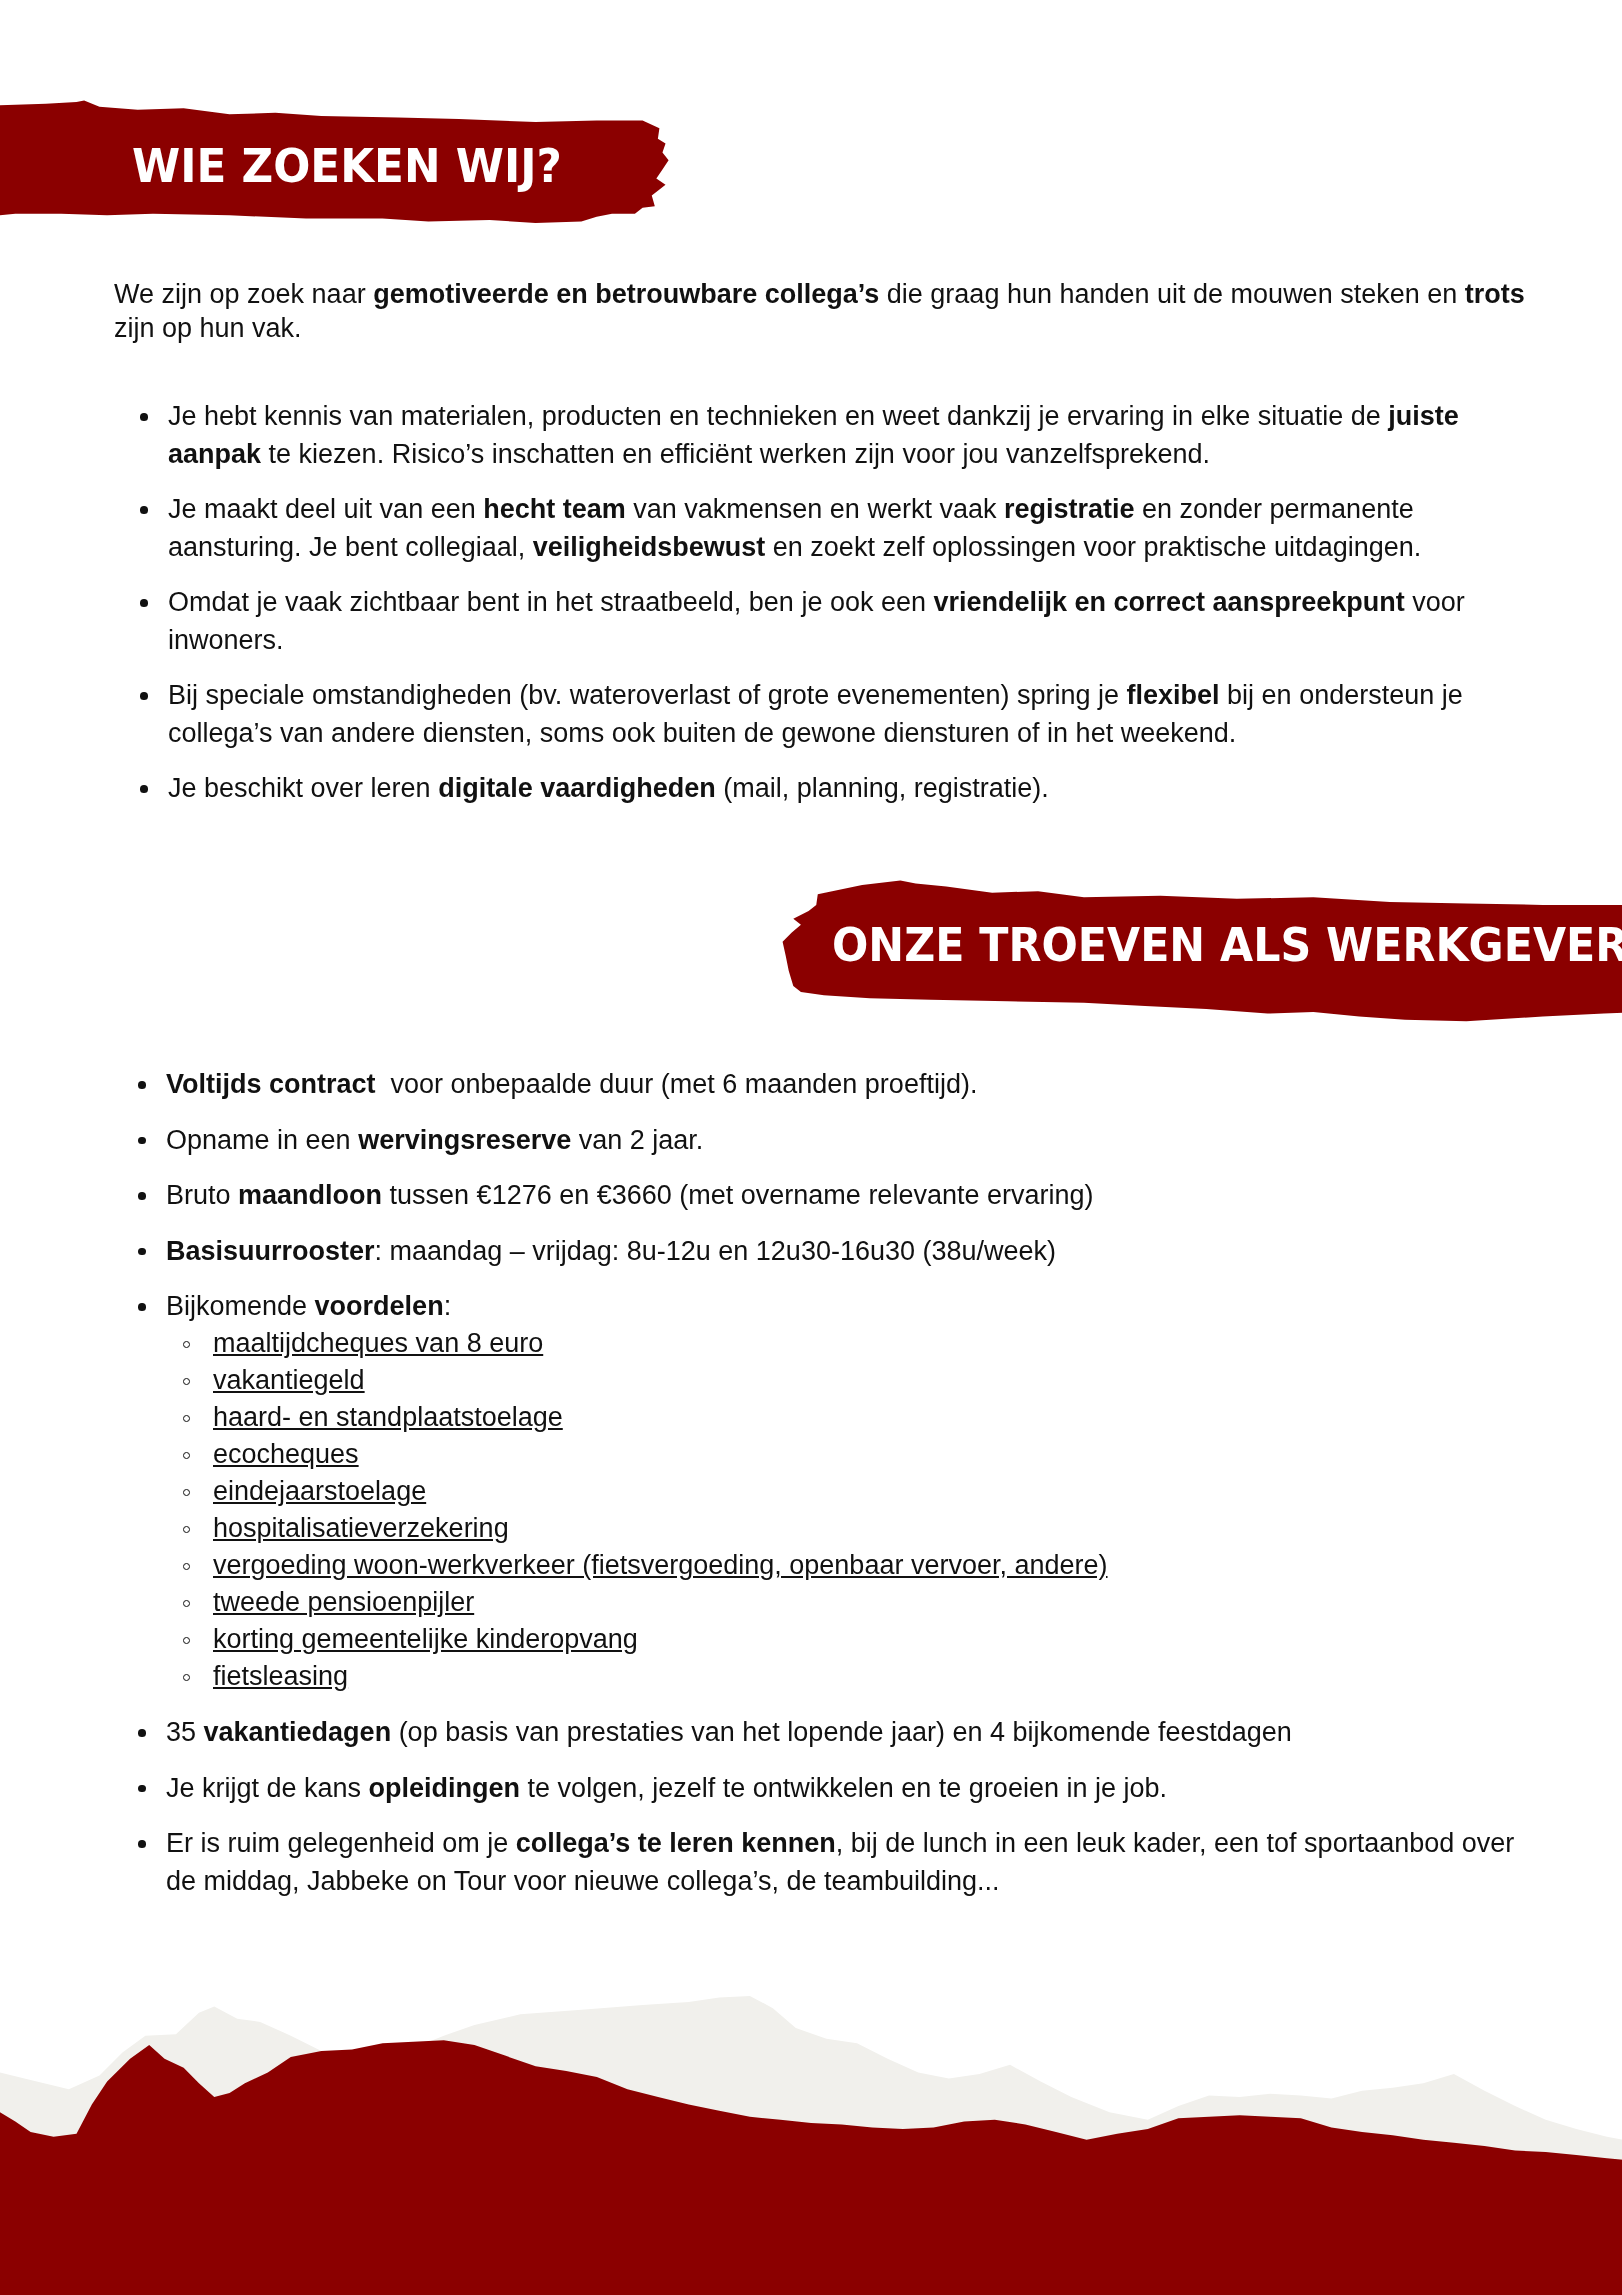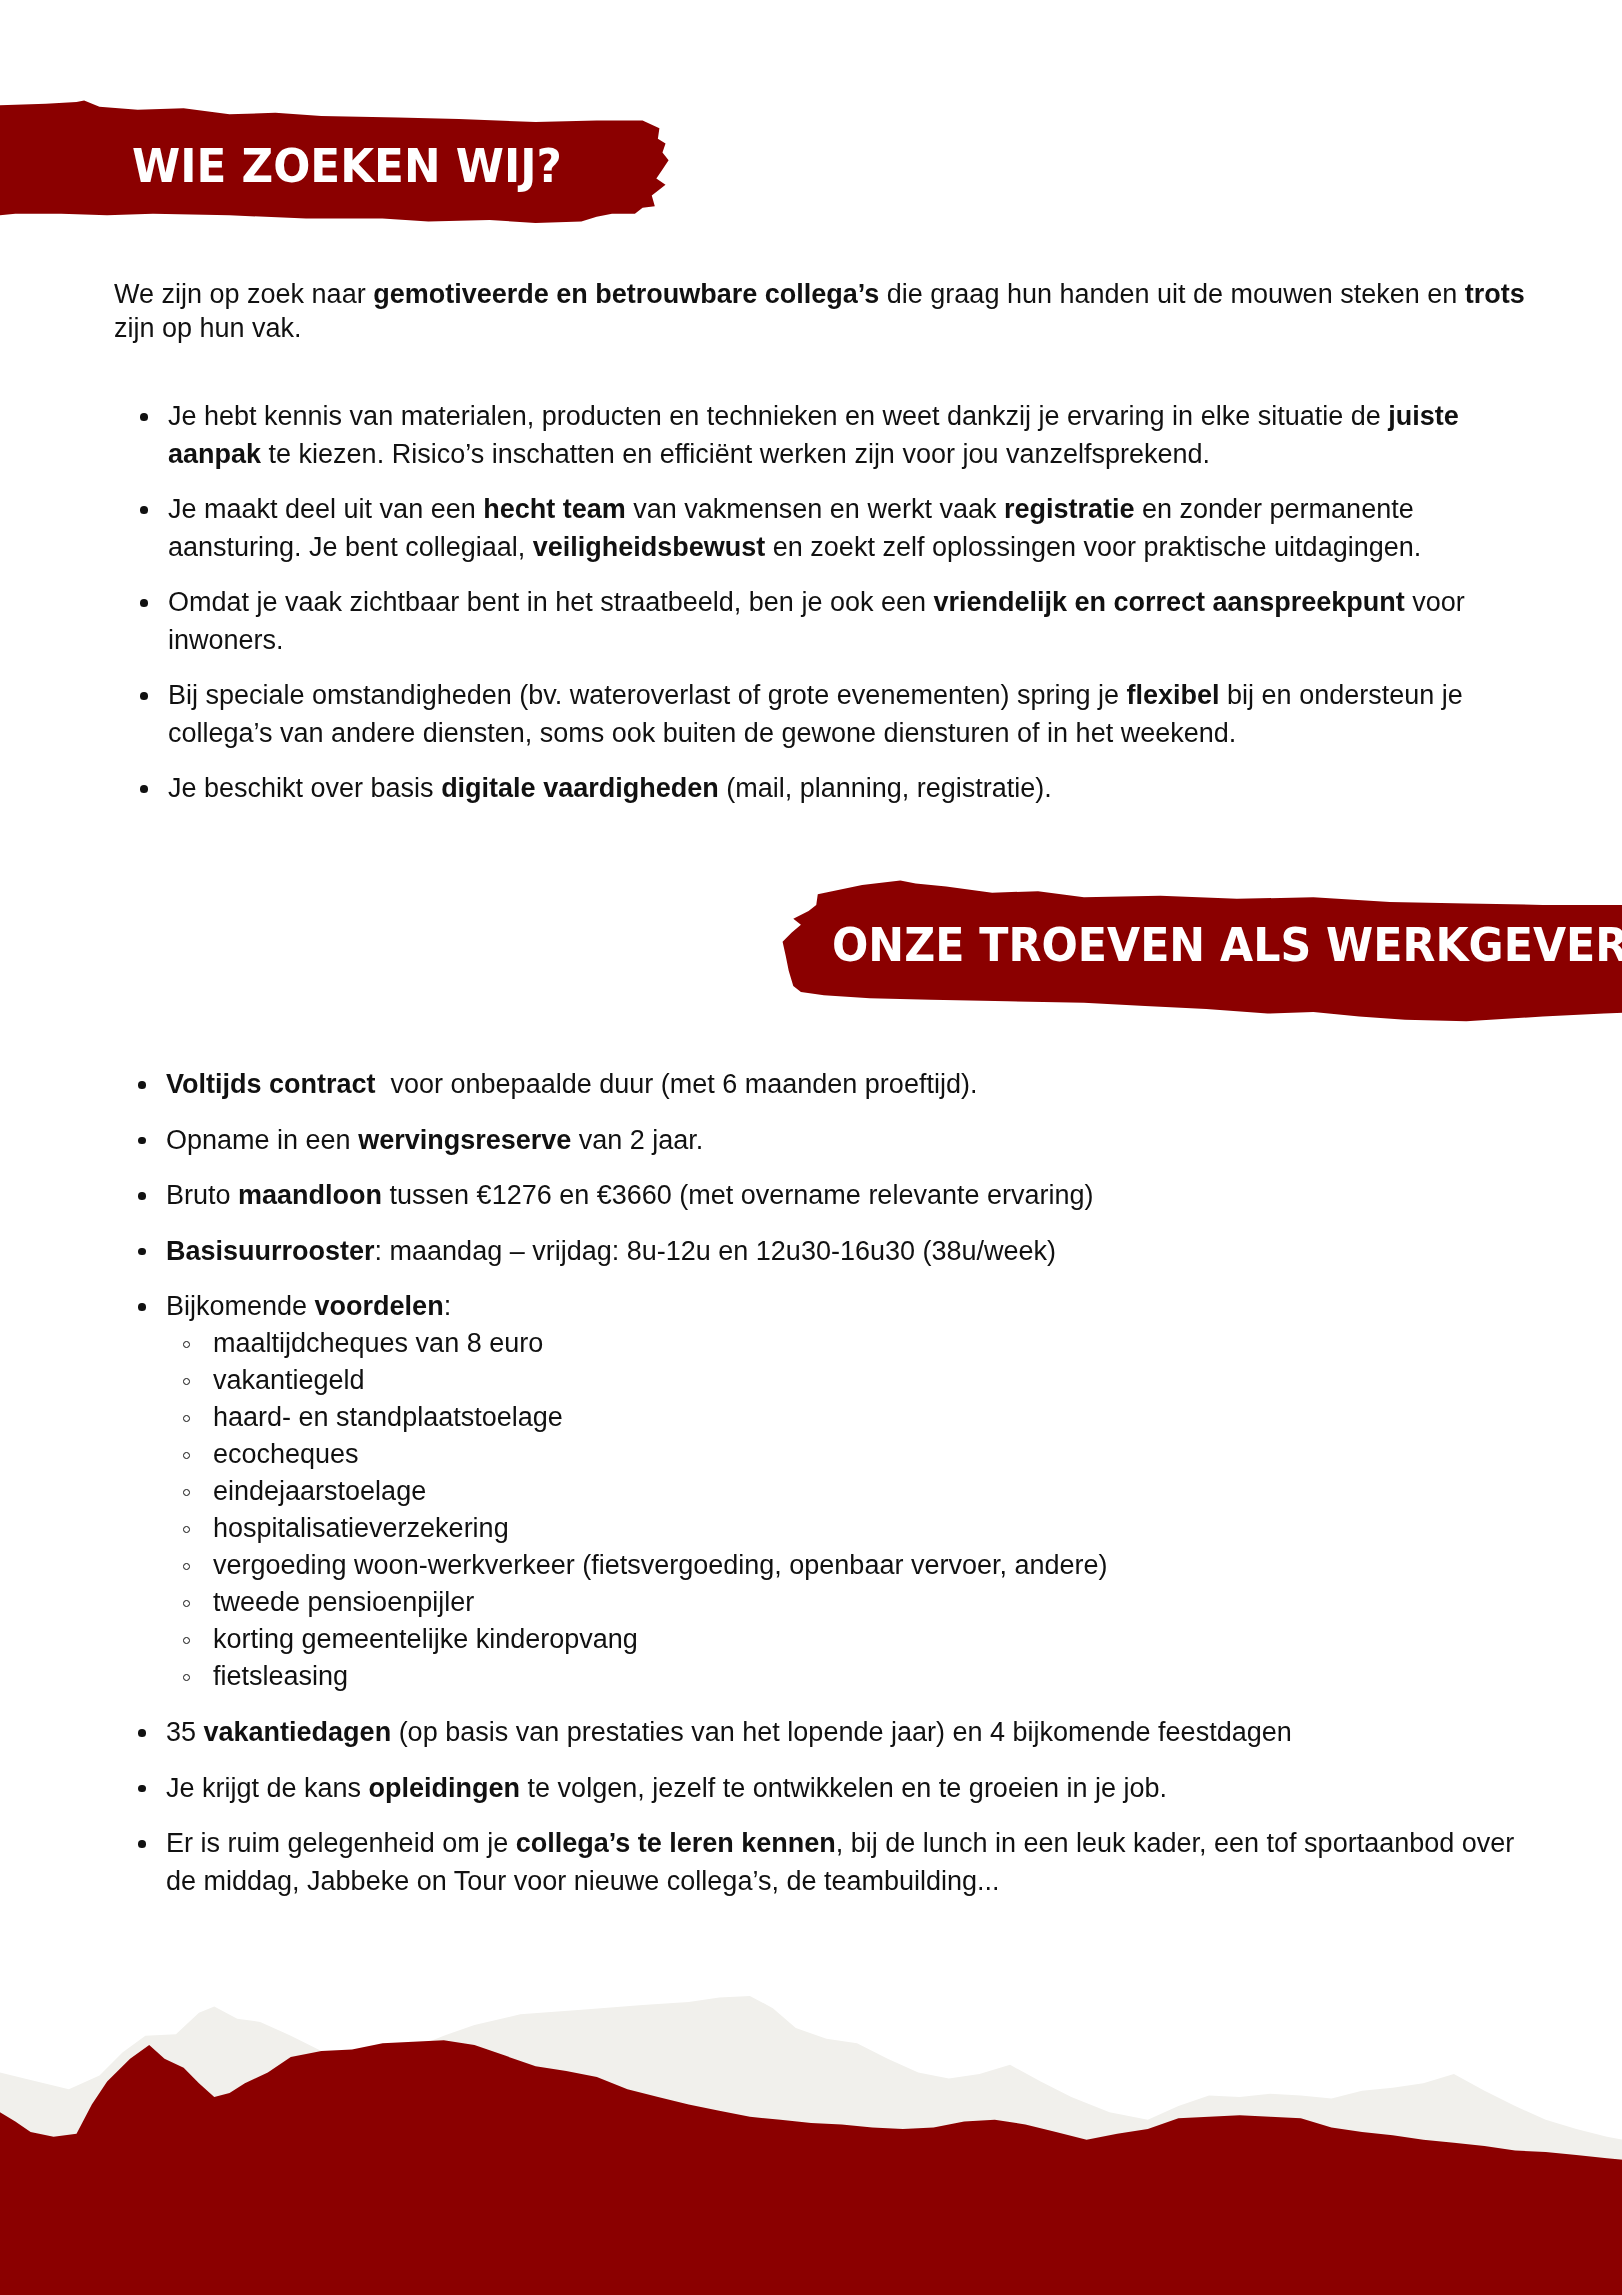--- a/index.html
+++ b/index.html
@@ -28,21 +28,21 @@
     ul.list > li { position: relative; padding-left: 46px; }
     ul.list > li::before {
       content: ""; position: absolute; left: 18.4px; top: 16px;
       width: 7.7px; height: 7.7px; border-radius: 50%; background: #111;
     }
     #list1 { left: 115px; top: 390px; width: 1423px; }
     #list1 > li { margin-bottom: 17px; }
     #list2 { left: 113px; top: 1058px; width: 1423px; }
     #list2 > li { margin-bottom: 17.6px; }
     ul.sub { margin: 0; padding: 0; list-style: none; }
-    ul.sub > li { position: relative; padding-left: 47px; line-height: 37px; }
+    ul.sub > li { position: relative; padding-left: 47px; line-height: 37px; text-decoration: underline; }
     ul.sub > li::before {
       content: ""; position: absolute; left: 17px; top: 15.3px;
       width: 6.9px; height: 6.9px; border-radius: 50%; border: 1.5px solid #111; box-sizing: border-box;
     }
 
     #footer { position: absolute; left: 0; top: 1982px; width: 1623px; height: 314px; }
   </style>
 </head>
 <body>
 
@@ -53,21 +53,21 @@
   <div class="banner-title">WIE ZOEKEN WIJ?</div>
 </div>
 
 <div class="text intro"><span>We zijn op zoek naar </span><b>gemotiveerde en betrouwbare collega’s</b><span> die graag hun handen uit de mouwen steken en </span><b>trots</b><span> zijn op hun vak.</span></div>
 
 <ul class="list" id="list1">
   <li><span>Je hebt kennis van materialen, producten en technieken en weet dankzij je ervaring in elke situatie de </span><b>juiste aanpak</b><span> te kiezen. Risico’s inschatten en efficiënt werken zijn voor jou vanzelfsprekend.</span></li>
   <li><span>Je maakt deel uit van een </span><b>hecht team</b><span> van vakmensen en werkt vaak </span><b>registratie</b><span> en zonder permanente aansturing. Je bent collegiaal, </span><b>veiligheidsbewust</b><span> en zoekt zelf oplossingen voor praktische uitdagingen.</span></li>
   <li><span>Omdat je vaak zichtbaar bent in het straatbeeld, ben je ook een </span><b>vriendelijk en correct aanspreekpunt</b><span> voor inwoners.</span></li>
   <li><span>Bij speciale omstandigheden (bv. wateroverlast of grote evenementen) spring je </span><b>flexibel</b><span> bij en ondersteun je collega’s van andere diensten, soms ook buiten de gewone diensturen of in het weekend.</span></li>
-  <li><span>Je beschikt over basis </span><b>digitale vaardigheden</b><span> (mail, planning, registratie).</span></li>
+  <li><span>Je beschikt over leren </span><b>digitale vaardigheden</b><span> (mail, planning, registratie).</span></li>
 </ul>
 
 <div class="banner" id="banner2">
   <svg width="865" height="152" viewBox="0 0 1131 198">
     <path fill="#8b0000" d="M52,30 L110,18 L160,12 L180,16 L220,20 L280,28 L340,26 L400,34 L500,32 L600,36 L700,34 L800,40 L900,42 L1000,44 L1131,44 L1131,184 L1080,186 L1000,190 L900,196 L820,194 L760,190 L700,184 L640,186 L560,180 L480,176 L400,172 L300,170 L200,168 L120,166 L60,162 L30,158 L20,150 L14,130 L10,110 L6,92 L18,80 L30,70 L20,62 L40,52 L50,44 Z"></path>
   </svg>
   <div class="banner-title">ONZE TROEVEN ALS WERKGEVER</div>
 </div>
 
 <ul class="list" id="list2">

